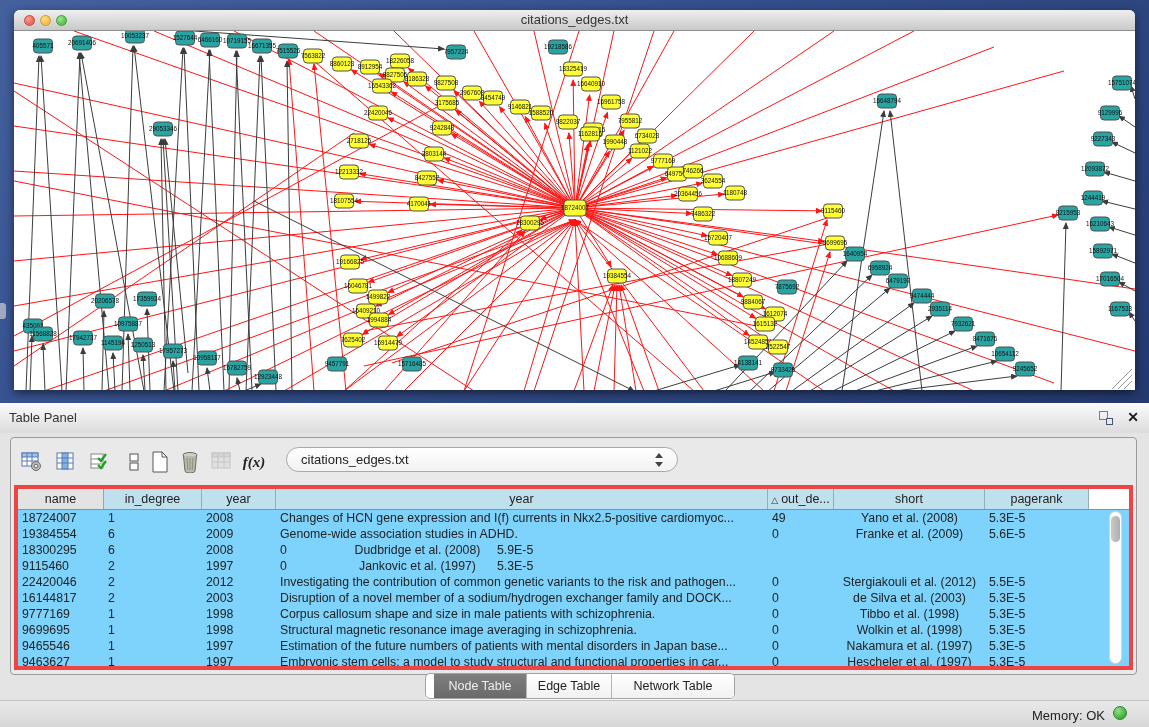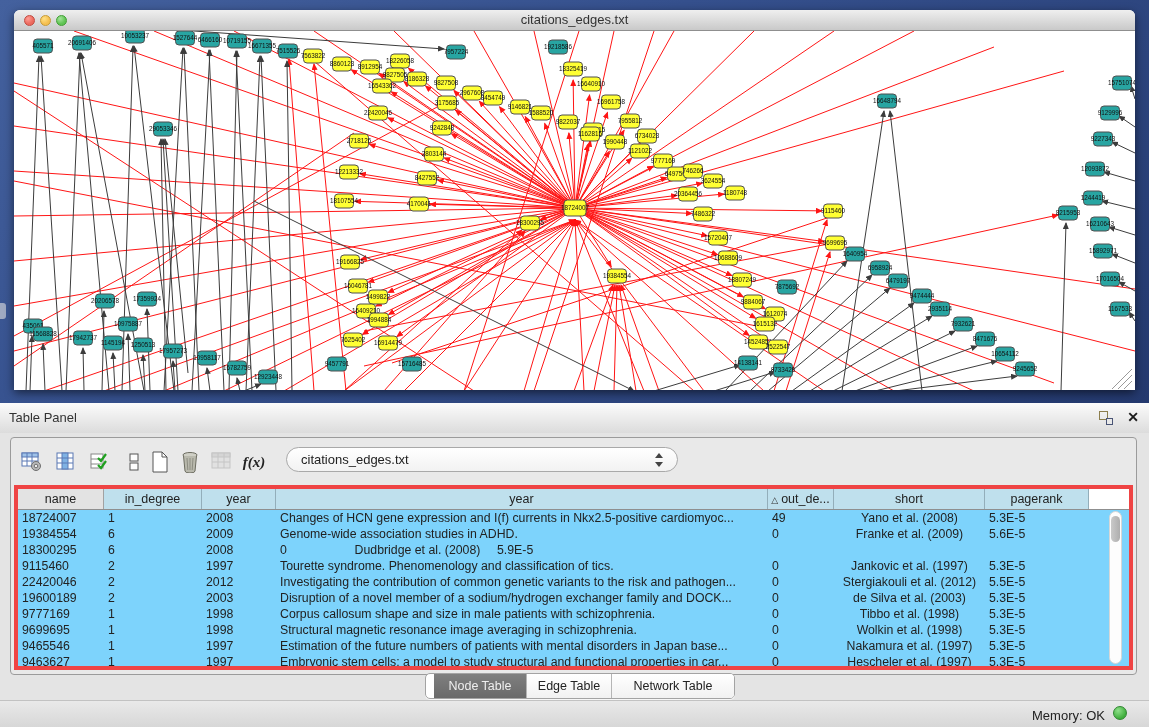--- a/index.html
+++ b/index.html
@@ -606,36 +606,35 @@
             <div class="td c1">6</div>
             <div class="td c2">2008</div>
             <div class="td c4">0</div>
             <div class="td c5">Dudbridge et al. (2008)</div>
             <div class="td c6">5.9E-5</div>
           </div>
           <div class="trow">
             <div class="td c0">9115460</div>
             <div class="td c1">2</div>
             <div class="td c2">1997</div>
-            <div class="td c3">Tourette syndrome. Phenomenology and classification of tics.</div>
             <div class="td c4">0</div>
             <div class="td c5">Jankovic et al. (1997)</div>
             <div class="td c6">5.3E-5</div>
           </div>
           <div class="trow">
             <div class="td c0">22420046</div>
             <div class="td c1">2</div>
             <div class="td c2">2012</div>
             <div class="td c3">Investigating the contribution of common genetic variants to the risk and pathogen...</div>
             <div class="td c4">0</div>
             <div class="td c5">Stergiakouli et al. (2012)</div>
             <div class="td c6">5.5E-5</div>
           </div>
           <div class="trow">
-            <div class="td c0">19600189</div>
+            <div class="td c0">16144817</div>
             <div class="td c1">2</div>
             <div class="td c2">2003</div>
             <div class="td c3">Disruption of a novel member of a sodium/hydrogen exchanger family and DOCK...</div>
             <div class="td c4">0</div>
             <div class="td c5">de Silva et al. (2003)</div>
             <div class="td c6">5.3E-5</div>
           </div>
           <div class="trow">
             <div class="td c0">9777169</div>
             <div class="td c1">1</div>

